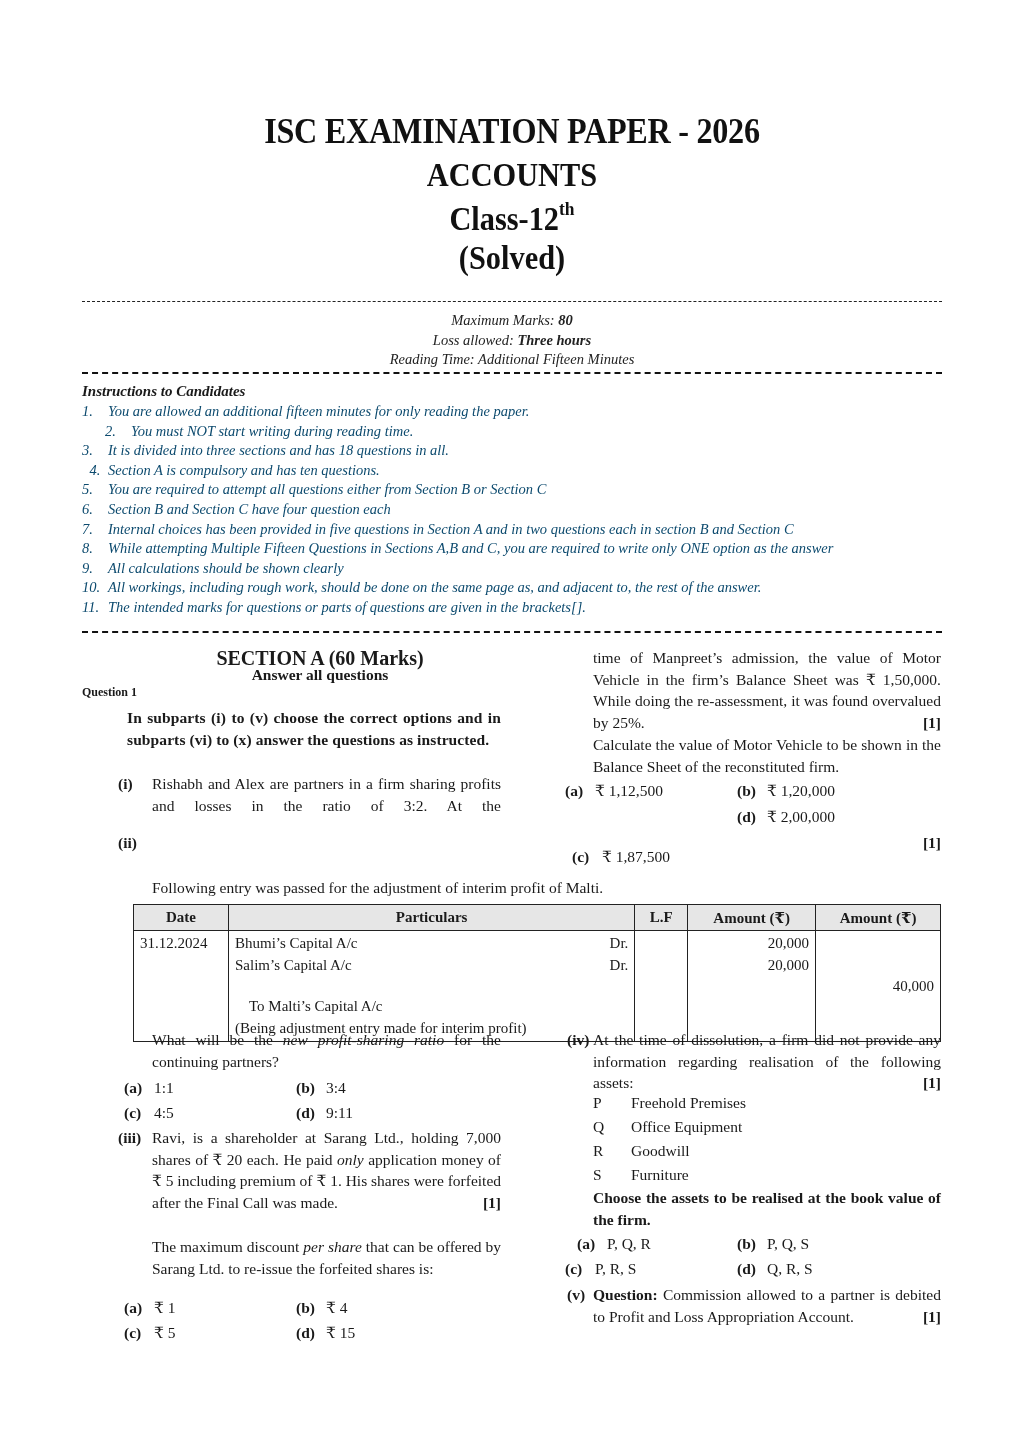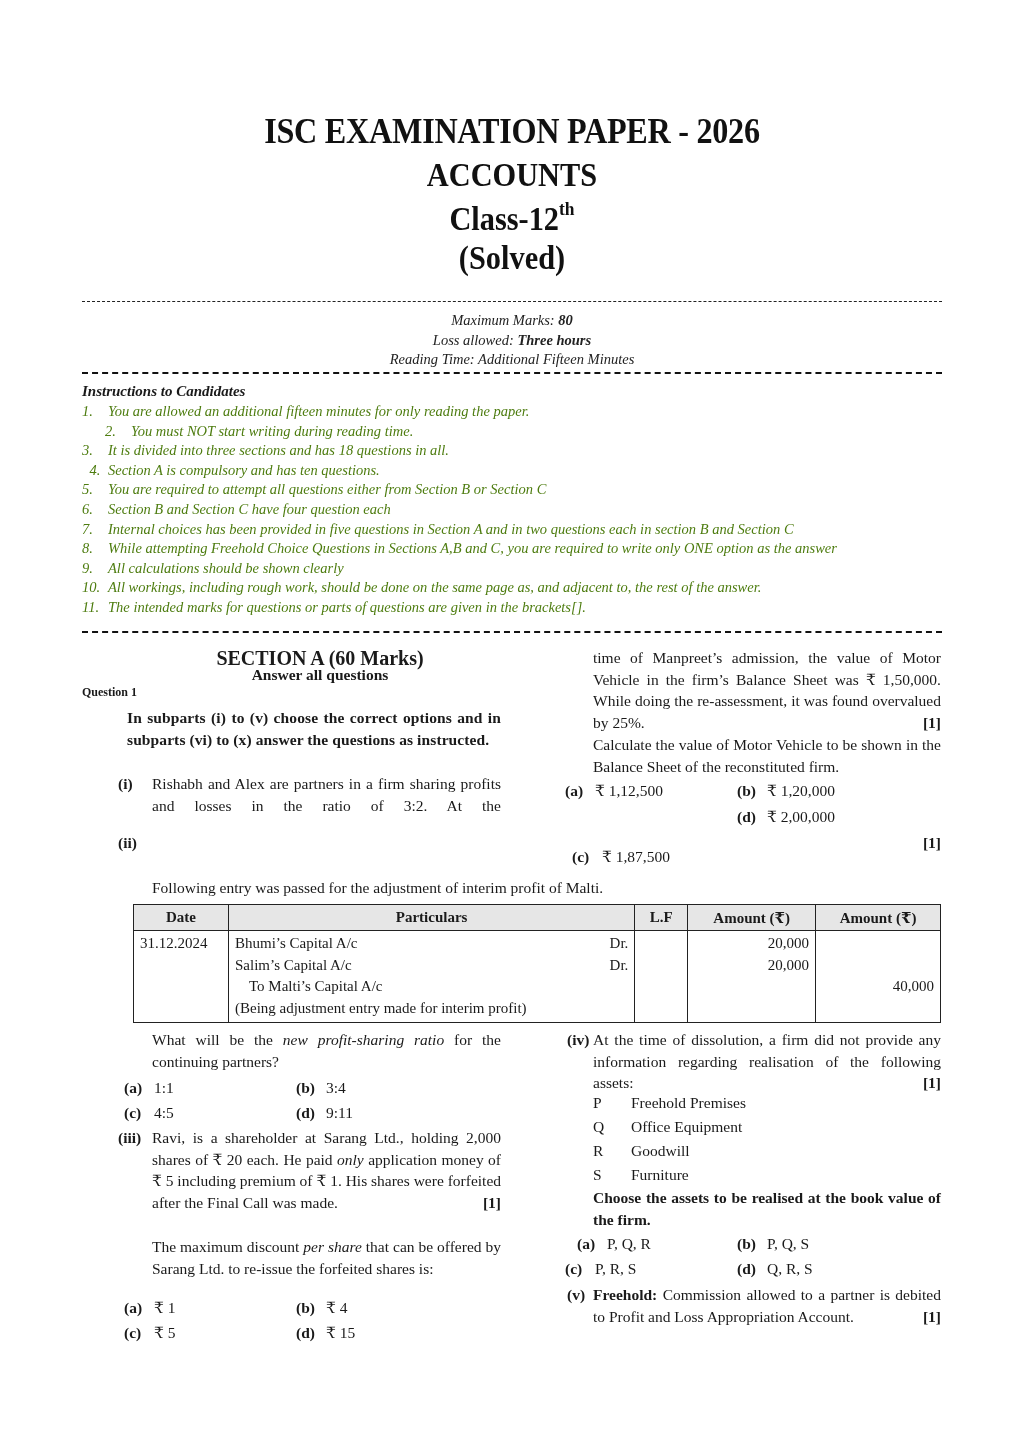--- a/index.html
+++ b/index.html
@@ -13,39 +13,39 @@
   .t3 sup { font-size: 19px; vertical-align: 15px; }
   .t4 { top: 240px; font-size: 33px; transform: scaleX(0.92); }
 
   .dash-thin { left: 82px; width: 860px; height: 0; border-top: 1.5px dashed #222; }
   .dash-thick { left: 82px; width: 860px; height: 0; border-top: 2.5px dashed #111; }
 
   .meta { left: 0; width: 1024px; text-align: center; font-style: italic; font-size: 14.5px; color: #222; }
   .meta b { font-weight: bold; }
 
   .instr-head { left: 82px; top: 383px; font-style: italic; font-weight: bold; font-size: 15px; }
-  .instr { left: 82px; font-style: italic; font-size: 14.5px; color: #4d7c0f; white-space: nowrap; }
+  .instr { left: 82px; font-style: italic; font-size: 14.5px; color: #0c4a6e; white-space: nowrap; }
   .instr .num { display: inline-block; width: 26px; }
 
   .col-text { font-size: 15.5px; line-height: 21.5px; text-align: justify; }
   .bold { font-weight: bold; }
   .center { text-align: center; }
   .qnum { font-weight: bold; }
   .opt-label { font-weight: bold; display: inline-block; width: 30px; }
   .opt { font-size: 15.5px; white-space: nowrap; }
   .marks { font-weight: bold; float: right; }
 
   table.journal { position: absolute; left: 133px; top: 904px; width: 808px; border-collapse: collapse;
                   font-size: 15px; }
   table.journal th, table.journal td { border: 1.5px solid #222; }
   table.journal th { background: #e6e6e6; font-weight: bold; height: 25px; padding: 0 4px; }
   table.journal td { vertical-align: top; padding: 2px 6px; line-height: 21.5px; }
   .r { text-align: right; }
   .dr { float: right; }
-  .indent { padding-left: 14px; }
+  .indent { padding-left: 14px; margin-top: 20px; }
   .asset-row .letter { display: inline-block; width: 38px; }
 </style>
 </head>
 <body>
 
 <div class="abs title-block t1">ISC EXAMINATION PAPER - 2026</div>
 <div class="abs title-block t2">ACCOUNTS</div>
 <div class="abs title-block t3"><span>Class-12</span><sup>th</sup></div>
 <div class="abs title-block t4">(Solved)</div>
 
@@ -59,21 +59,21 @@
 
 <div class="abs instr-head">Instructions to Candidates</div>
 <div id="instr-list">
     <div class="abs instr" style="top: 403px;"><span class="num">1.</span><span>You are allowed an additional fifteen minutes for only reading the paper.</span></div>
     <div class="abs instr" style="top: 422.6px; margin-left: 23px;"><span class="num">2.</span><span>You must NOT start writing during reading time.</span></div>
     <div class="abs instr" style="top: 442.2px;"><span class="num">3.</span><span>It is divided into three sections and has 18 questions in all.</span></div>
     <div class="abs instr" style="top: 461.8px; text-align: center;"><span class="num">4.</span><span>Section A is compulsory and has ten questions.</span></div>
     <div class="abs instr" style="top: 481.4px;"><span class="num">5.</span><span>You are required to attempt all questions either from Section B or Section C</span></div>
     <div class="abs instr" style="top: 501px;"><span class="num">6.</span><span>Section B and Section C have four question each</span></div>
     <div class="abs instr" style="top: 520.6px;"><span class="num">7.</span><span>Internal choices has been provided in five questions in Section A and in two questions each in section B and Section C</span></div>
-    <div class="abs instr" style="top: 540.2px;"><span class="num">8.</span><span>While attempting Freehold Choice Questions in Sections A,B and C, you are required to write only ONE option as the answer</span></div>
+    <div class="abs instr" style="top: 540.2px;"><span class="num">8.</span><span>While attempting Multiple Fifteen Questions in Sections A,B and C, you are required to write only ONE option as the answer</span></div>
     <div class="abs instr" style="top: 559.8px;"><span class="num">9.</span><span>All calculations should be shown clearly</span></div>
     <div class="abs instr" style="top: 579.4px;"><span class="num">10.</span><span>All workings, including rough work, should be done on the same page as, and adjacent to, the rest of the answer.</span></div>
     <div class="abs instr" style="top: 599px;"><span class="num">11.</span><span>The intended marks for questions or parts of questions are given in the brackets[].</span></div>
   </div>
 
 <div class="abs dash-thick" style="top:631px;"></div>
 
 <div class="abs bold center" style="left:170px; width:300px; top:647px; font-size:20px;">SECTION A (60 Marks)</div>
 <div class="abs bold center" style="left:170px; width:300px; top:666px; font-size:15.5px;">Answer all questions</div>
 <div class="abs bold" style="left:82px; top:685px; font-size:12px;">Question 1</div>
@@ -133,21 +133,21 @@
   </tbody>
 </table>
 
 <div class="abs col-text" style="left:152px; width:349px; top:1029px;"><span>What will be the </span><em>new profit-sharing ratio</em><span> for the continuing partners?</span></div>
 <div class="abs opt" style="left:124px; top:1079px;"><span class="opt-label">(a)</span><span>1:1</span></div>
 <div class="abs opt" style="left:296px; top:1079px;"><span class="opt-label">(b)</span><span>3:4</span></div>
 <div class="abs opt" style="left:124px; top:1104px;"><span class="opt-label">(c)</span><span>4:5</span></div>
 <div class="abs opt" style="left:296px; top:1104px;"><span class="opt-label">(d)</span><span>9:11</span></div>
 
 <div class="abs col-text qnum" style="left:118px; top:1127px;">(iii)</div>
-<div class="abs col-text" style="left:152px; width:349px; top:1127px;"><span>Ravi, is a shareholder at Sarang Ltd., holding 2,000 shares of ₹ 20 each. He paid </span><em>only</em><span> application money of ₹ 5 including premium of ₹ 1. His shares were forfeited after the Final Call was made.</span> <span class="marks">[1]</span></div>
+<div class="abs col-text" style="left:152px; width:349px; top:1127px;"><span>Ravi, is a shareholder at Sarang Ltd., holding 7,000 shares of ₹ 20 each. He paid </span><em>only</em><span> application money of ₹ 5 including premium of ₹ 1. His shares were forfeited after the Final Call was made.</span> <span class="marks">[1]</span></div>
 <div class="abs col-text" style="left:152px; width:349px; top:1236px;"><span>The maximum discount </span><em>per share</em><span> that can be offered by Sarang Ltd. to re-issue the forfeited shares is:</span></div>
 <div class="abs opt" style="left:124px; top:1299px;"><span class="opt-label">(a)</span><span>₹ 1</span></div>
 <div class="abs opt" style="left:296px; top:1299px;"><span class="opt-label">(b)</span><span>₹ 4</span></div>
 <div class="abs opt" style="left:124px; top:1324px;"><span class="opt-label">(c)</span><span>₹ 5</span></div>
 <div class="abs opt" style="left:296px; top:1324px;"><span class="opt-label">(d)</span><span>₹ 15</span></div>
 
 <div class="abs col-text qnum" style="left:567px; top:1029px;">(iv)</div>
 <div class="abs col-text" style="left:593px; width:348px; top:1029px;"><span>At the time of dissolution, a firm did not provide any information regarding realisation of the following assets:</span> <span class="marks">[1]</span></div>
 <div id="asset-list">
     <div class="abs col-text asset-row" style="left: 593px; top: 1092px;"><span class="letter">P</span><span>Freehold Premises</span></div>
@@ -155,13 +155,13 @@
     <div class="abs col-text asset-row" style="left: 593px; top: 1140px;"><span class="letter">R</span><span>Goodwill</span></div>
     <div class="abs col-text asset-row" style="left: 593px; top: 1164px;"><span class="letter">S</span><span>Furniture</span></div>
   </div>
 <div class="abs col-text bold" style="left:593px; width:348px; top:1187px;">Choose the assets to be realised at the book value of the firm.</div>
 <div class="abs opt" style="left:565px; top:1235px;margin-left:12px;"><span class="opt-label">(a)</span><span>P, Q, R</span></div>
 <div class="abs opt" style="left:737px; top:1235px;"><span class="opt-label">(b)</span><span>P, Q, S</span></div>
 <div class="abs opt" style="left:565px; top:1260px;"><span class="opt-label">(c)</span><span>P, R, S</span></div>
 <div class="abs opt" style="left:737px; top:1260px;"><span class="opt-label">(d)</span><span>Q, R, S</span></div>
 
 <div class="abs col-text qnum" style="left:567px; top:1284px;">(v)</div>
-<div class="abs col-text" style="left:593px; width:348px; top:1284px;"><b>Freehold:</b><span> Commission allowed to a partner is debited to Profit and Loss Appropriation Account.</span> <span class="marks">[1]</span></div>
+<div class="abs col-text" style="left:593px; width:348px; top:1284px;"><b>Question:</b><span> Commission allowed to a partner is debited to Profit and Loss Appropriation Account.</span> <span class="marks">[1]</span></div>
 
 </body></html>

